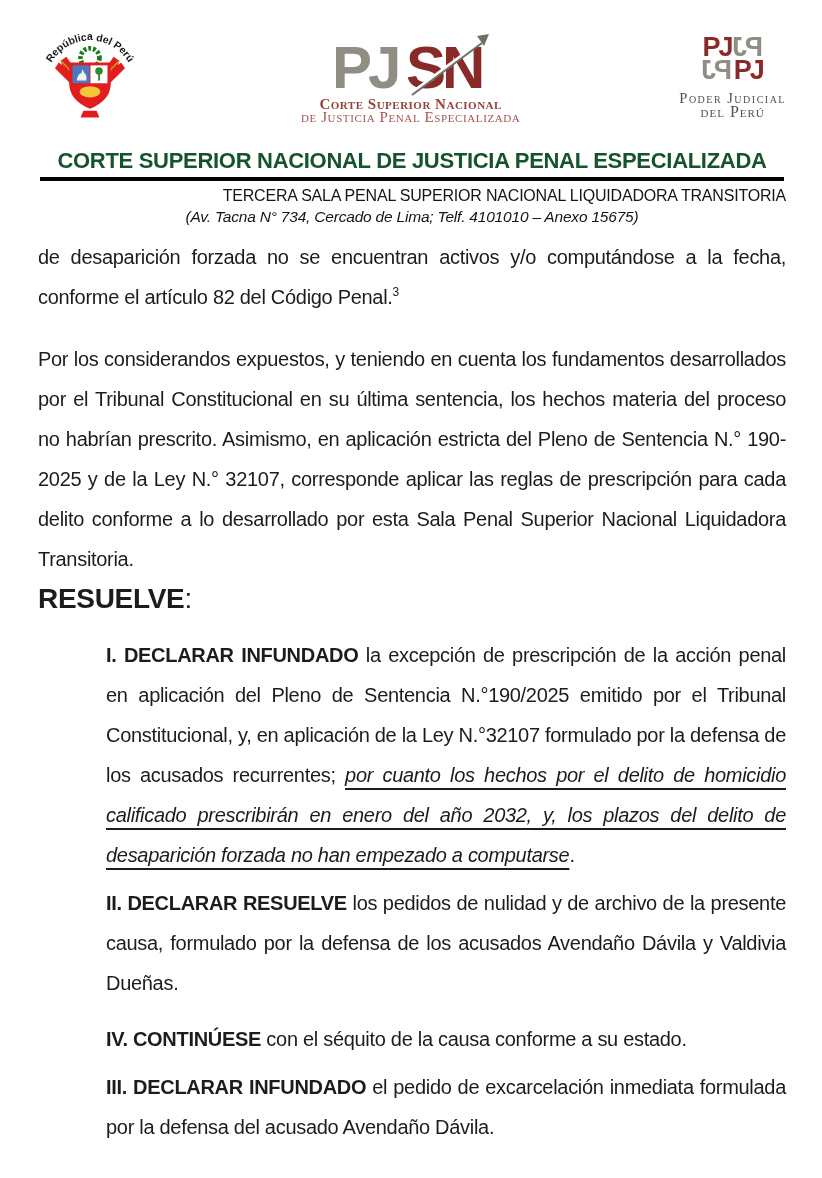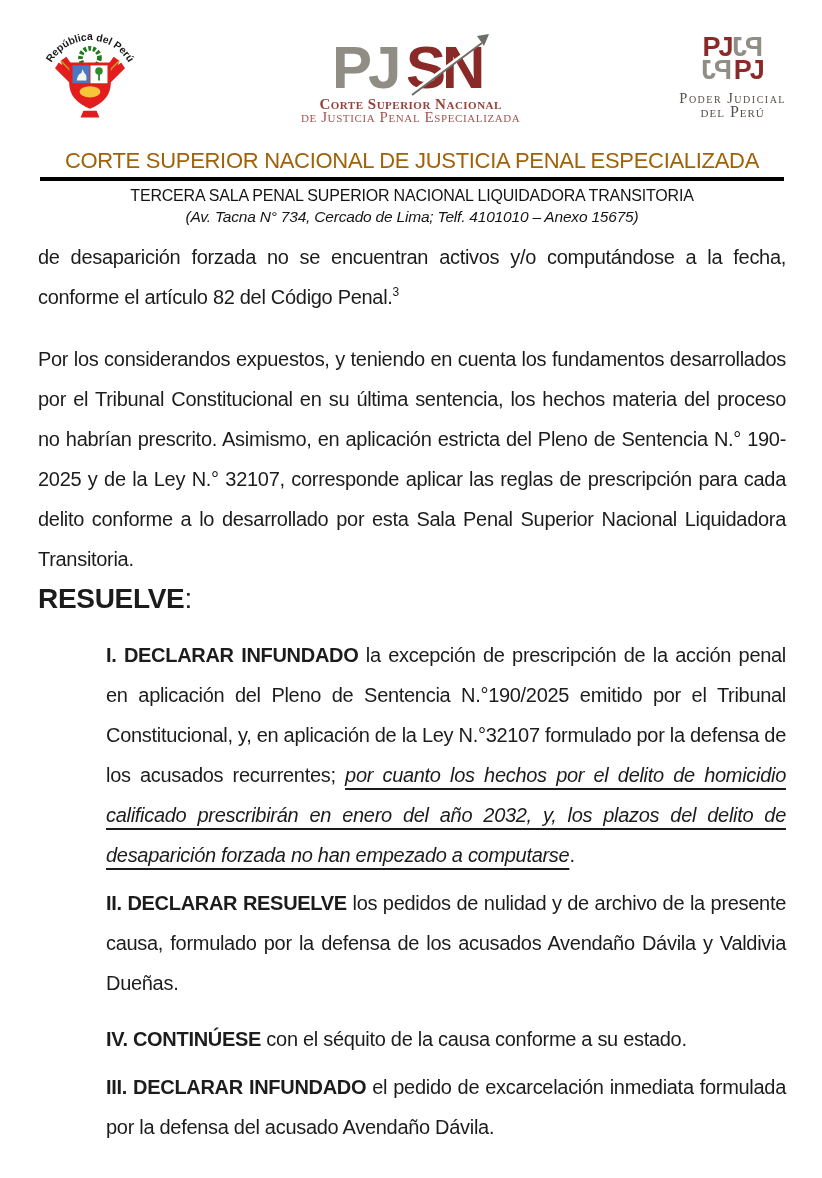--- a/index.html
+++ b/index.html
@@ -24,23 +24,23 @@
   .pj-grid span{display:inline-block;}
   .pj-red{color:#8a2a28;}
   .pj-gray{color:#8f8d84;}
   .flip{transform:scaleX(-1);}
   .pj-caption{font-family:"Liberation Serif",serif;font-variant:small-caps;color:#57504a;
     font-size:14.5px;letter-spacing:1.5px;line-height:16px;margin-top:8px;}
   .pj-sub{font-family:"Liberation Serif",serif;font-variant:small-caps;color:#57504a;
     font-size:16px;letter-spacing:1px;line-height:11px;}
   
   .title-block{text-align:center;margin-top:24px;}
-  .main-title{font-size:22px;font-weight:normal;letter-spacing:-0.3px;line-height:26px;margin:0;color:#a16207;}
+  .main-title{font-size:22px;font-weight:bold;letter-spacing:-0.3px;line-height:26px;margin:0;color:#14532d;}
   .rule{height:3.5px;background:#000;margin:3px 2px 5px 2px;}
-  .subtitle{font-size:16px;line-height:20px;margin:0;letter-spacing:-0.2px;color:#151515;}
+  .subtitle{font-size:16px;line-height:20px;margin:0;letter-spacing:-0.2px;color:#151515;text-align:right;}
   .address{font-size:15.5px;line-height:20px;margin:1px 0 0 0;letter-spacing:-0.2px;color:#151515;font-style:italic;}
   
   .doc-body{font-size:20px;line-height:40px;text-align:justify;letter-spacing:-0.3px;color:#1c1c1c;}
   .p1{margin:10px 0 0 0;}
   .p1 sup{font-size:12px;line-height:0;vertical-align:super;}
   .p2{margin:22px 0 0 0;}
   .resuelve{margin:0;font-size:28px;line-height:40px;text-align:left;}
   .bold{font-weight:bold;}
   .items{margin:0 0 0 68px;}
   .item{margin-top:16px;}

